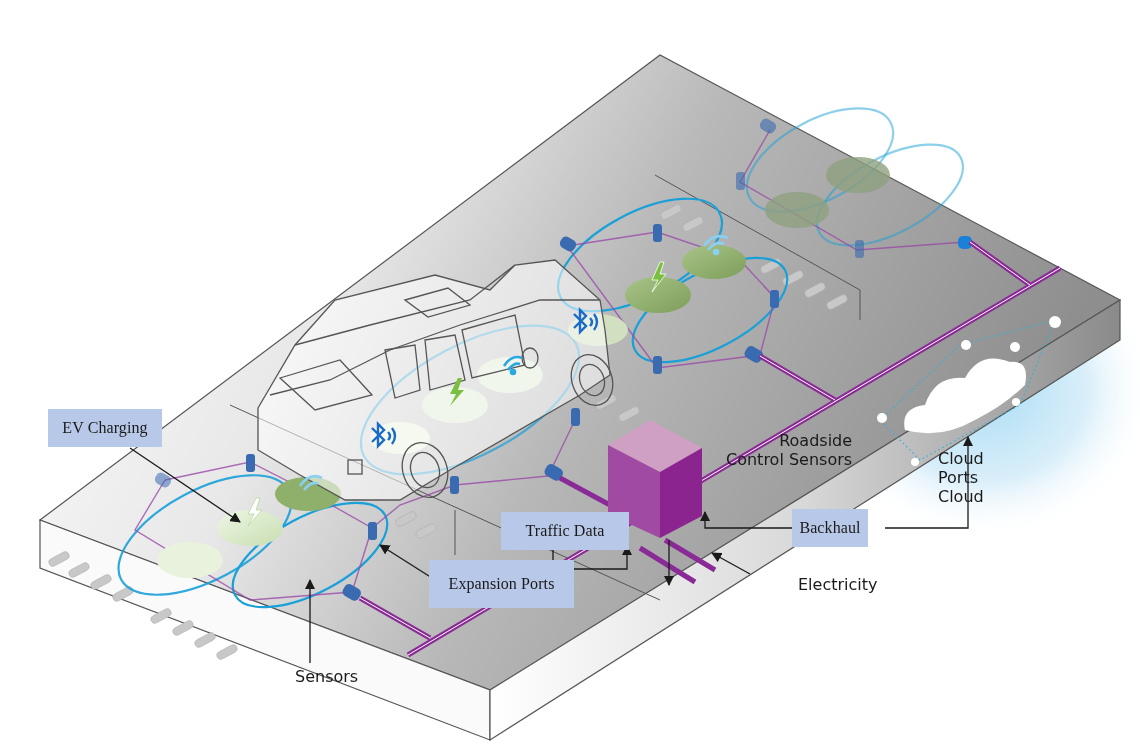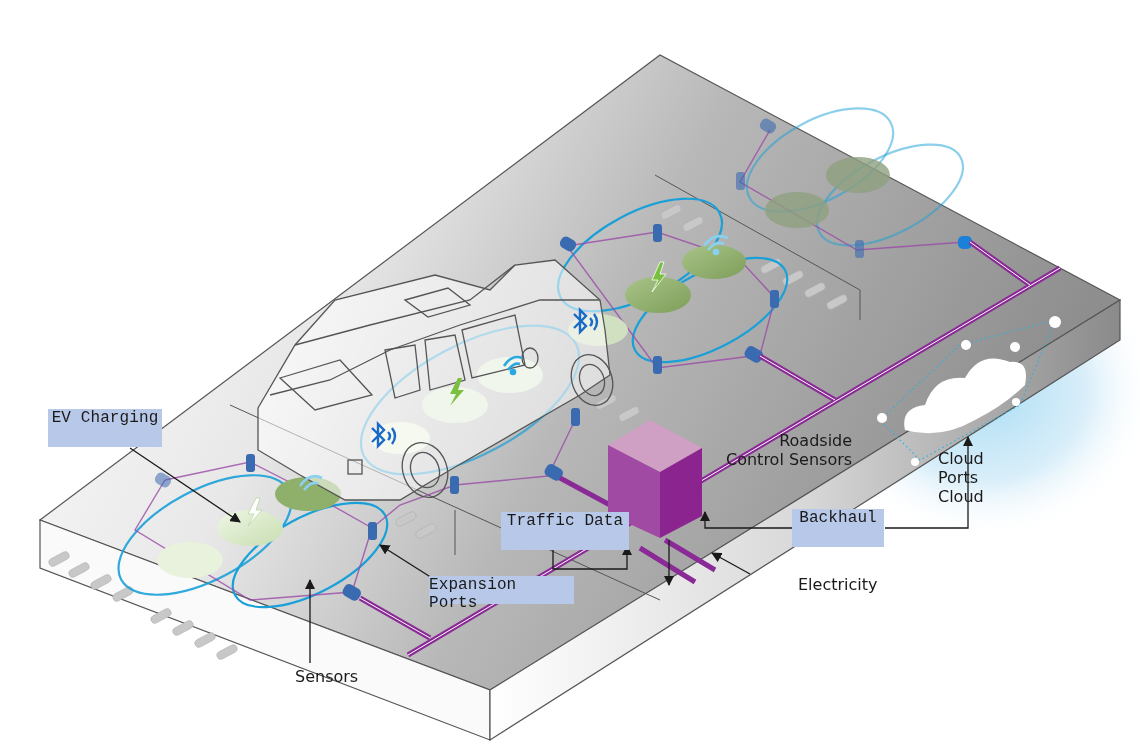--- a/index.html
+++ b/index.html
@@ -1,21 +1,21 @@
 <!DOCTYPE html>
 <html><head>
 <meta charset="utf-8">
 <style>
   html, body { margin:0; padding:0; background:#ffffff; }
   body { width:1140px; height:754px; position:relative; overflow:hidden;
          font-family:"Liberation Sans", sans-serif; }
   #stage { position:absolute; left:0; top:0; width:1140px; height:754px; }
   .lbl-box { position:absolute; background:#b8c8e8; color:#1a1a1a; font-size:16px;
-             display:flex; justify-content:center;
-             font-family:Liberation Mono, monospace; letter-spacing:0.1px; }
+             display:flex; align-items:center; justify-content:center;
+             font-family:Liberation Serif, serif; letter-spacing:0.1px; }
   .lbl-txt { position:absolute; color:#1a1a1a; font-size:16px; line-height:19px;
              font-family:"DejaVu Sans", sans-serif; }
 </style>
 </head>
 <body>
 
 <div id="stage">
 <svg width="1140" height="754" viewBox="0 0 1140 754" xmlns="http://www.w3.org/2000/svg">
   <defs>
     <linearGradient id="slabTop" x1="0" y1="0" x2="1" y2="0.3">
@@ -235,25 +235,25 @@
   <div>Control Sensors</div>
 </div>
 <div class="lbl-txt" style="left:938px;top:449px;">
   <div>Cloud</div>
   <div>Ports</div>
   <div>Cloud</div>
 </div>
 <div class="lbl-box" style="left:501px;top:512px;width:128px;height:38px;">
   <span>Traffic Data</span>
 </div>
-<div class="lbl-box" style="left:792px;top:509px;width:92px;height:38px;">
+<div class="lbl-box" style="left:792px;top:509px;width:76px;height:38px;">
   <span>Backhaul</span>
 </div>
 <div class="lbl-txt" style="left:798px;top:575px;">
   <span>Electricity</span>
 </div>
-<div class="lbl-box" style="left:429px;top:576px;width:145px;height:28px;">
+<div class="lbl-box" style="left:429px;top:560px;width:145px;height:48px;">
   <span>Expansion Ports</span>
 </div>
 <div class="lbl-txt" style="left:295px;top:667px;">
   <span>Sensors</span>
 </div>
 </div>
 
 </body></html>

